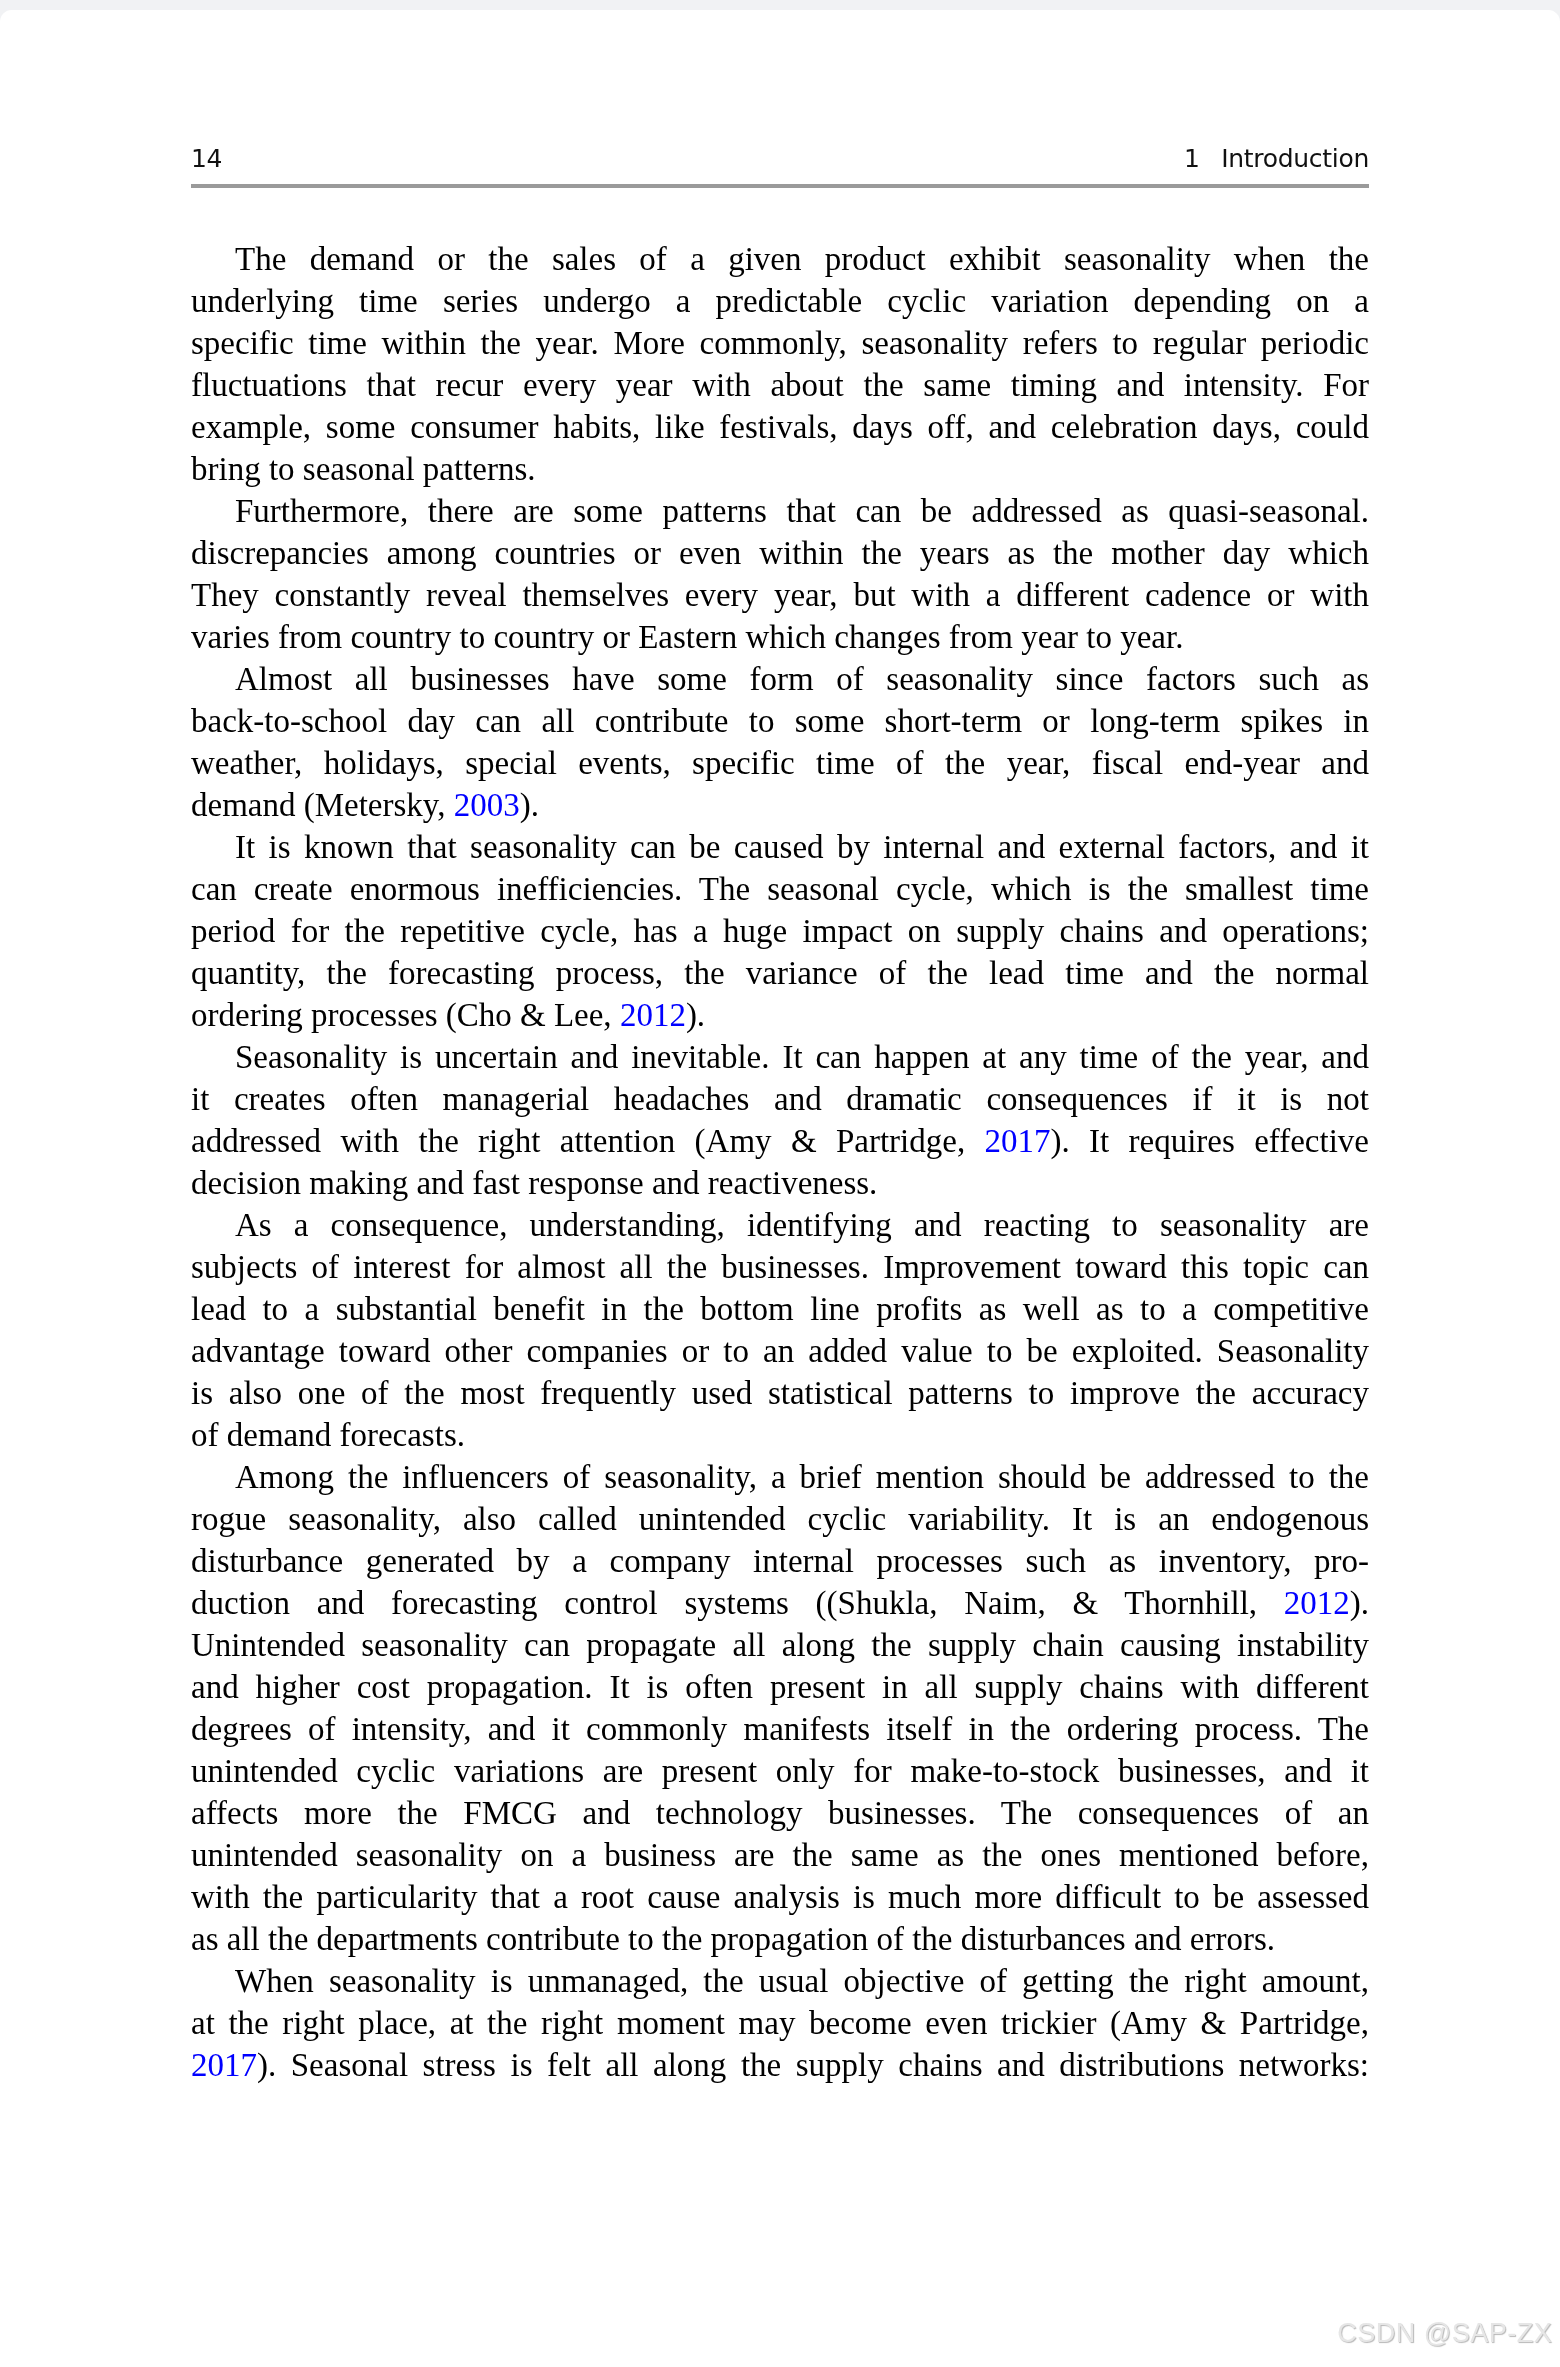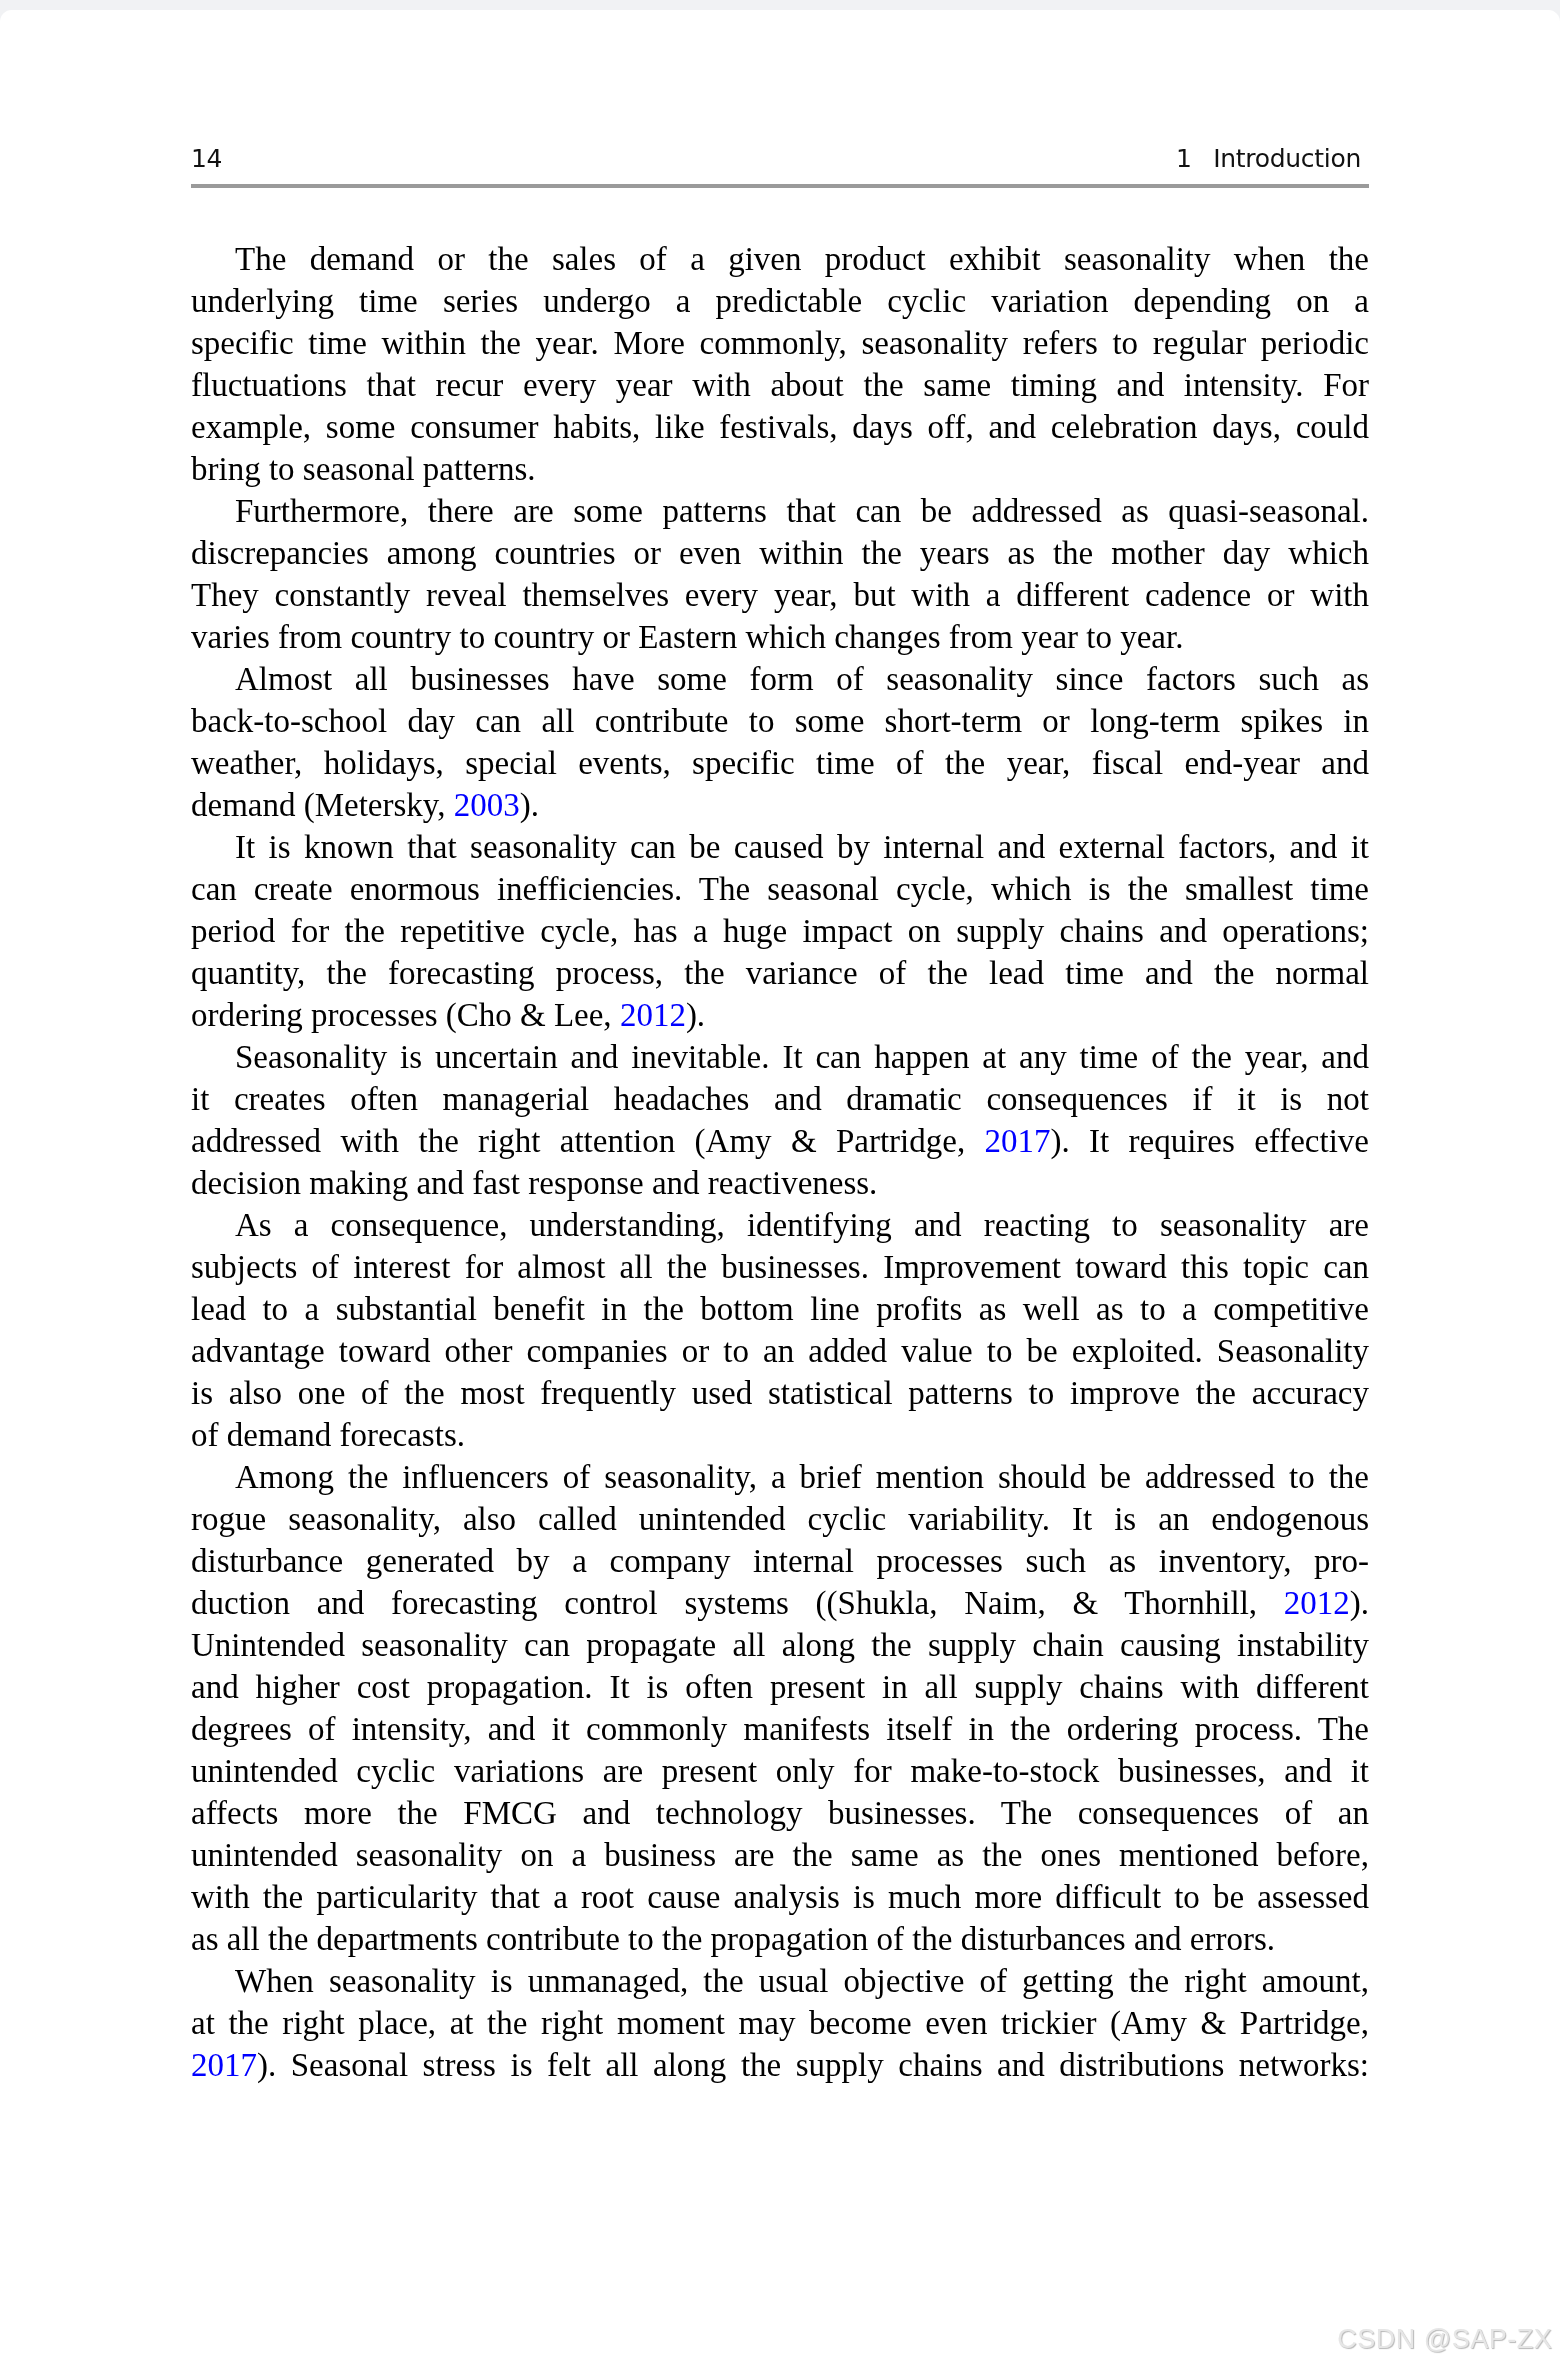--- a/index.html
+++ b/index.html
@@ -33,21 +33,21 @@
       color: #111;
       letter-spacing: -0.3px;
     }
     .running-head .page-number {
       position: absolute;
       left: 0;
       top: 0;
     }
     .running-head .chapter {
       position: absolute;
-      right: 8px;
+      right: 0;
       top: 0;
       white-space: pre;
       text-align: right;
     }
     .running-head .chapter .ch-num {
       margin-right: 21.5px;
     }
     .head-rule {
       position: absolute;
       left: 191px;
@@ -82,21 +82,21 @@
       padding-left: 44px;
     }
     .cite-link {
       color: #0000ff;
       text-decoration: none;
       cursor: pointer;
     }
     .watermark {
       position: absolute;
       right: 7.8px;
-      bottom: 13px;
+      bottom: 19px;
       font-family: "Liberation Sans", "DejaVu Sans", sans-serif;
       font-size: 27px;
       color: #e6e6e6;
       text-shadow: 1px 1px 1px #b8b8b8, -1px -1px 0 #ffffff;
       letter-spacing: 0.5px;
     }
   </style>
 </head>
 <body>
 

